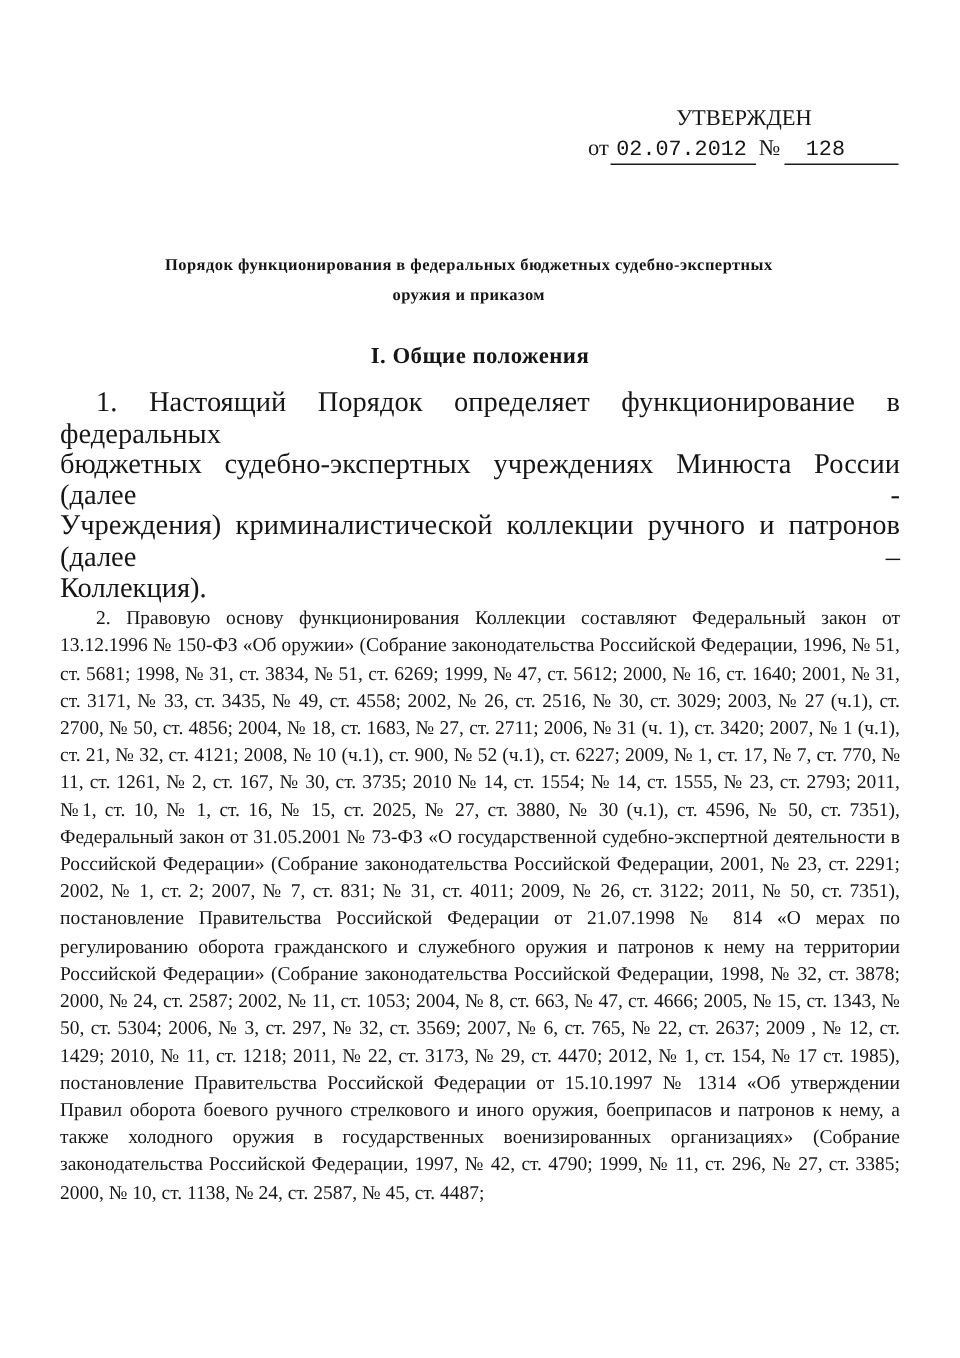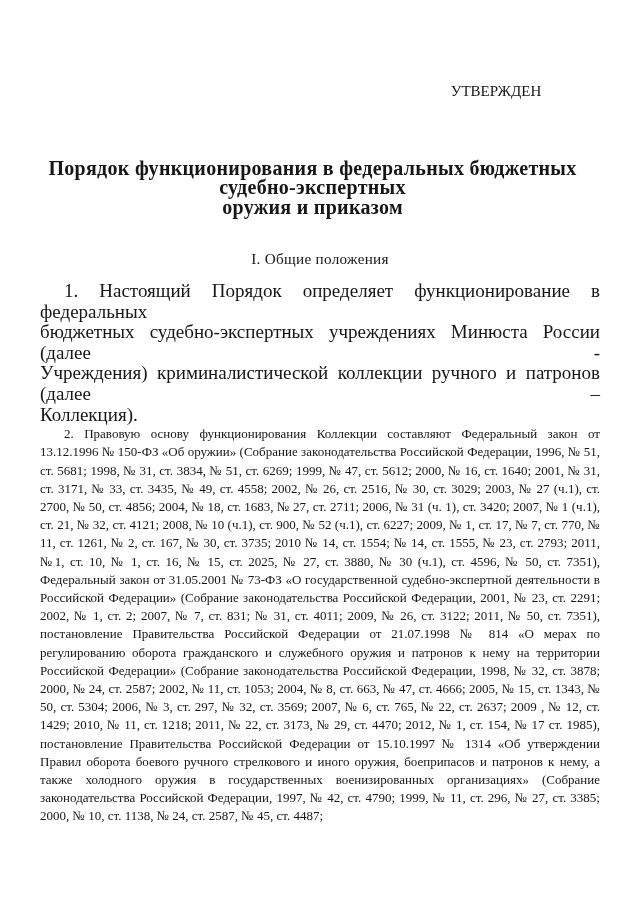--- a/index.html
+++ b/index.html
@@ -21,21 +21,20 @@
     padding: 70px 40px 0 40px;
   }
   
   .approval {
     width: 208px;
     margin-left: 352px;
     font-size: 15px;
     line-height: 18.7px;
     text-align: center;
     white-space: nowrap;
-    margin-top: 12px;
   }
   .approval .order-line {
     text-align: left;
     margin-top: 1px;
   }
   .u {
     border-bottom: 1.4px solid #1a1a1a;
     display: inline-block;
   }
   .u.date {
@@ -47,30 +46,30 @@
   .u.num {
     font-family: "Liberation Mono", "DejaVu Sans Mono", monospace;
     font-size: 14.5px;
     padding: 0 36px 0 14px;
     margin-left: 3px;
   }
   .nosign { margin-left: 2px; }
   
   .title {
     margin: 58px 15px 0 0;
-    font-size: 20px;
+    font-size: 11px;
     font-weight: bold;
     line-height: 19.6px;
     text-align: center;
     letter-spacing: 0.3px;
   }
   .section-heading {
-    margin: 32px 0 0 0;
+    margin: 20px 0 0 0;
     font-size: 15.2px;
-    font-weight: normal;
+    font-weight: bold;
     line-height: 19.5px;
     text-align: center;
     letter-spacing: 0.3px;
   }
   
   .body-text {
     margin-top: 12px;
   }
   .para1 {
     font-size: 19px;
@@ -95,20 +94,23 @@
     text-indent: 24px;
   }
 </style>
 </head>
 <body>
 
 <div class="page">
 
   <div class="approval">
     <div>УТВЕРЖДЕН</div>
+    <div class="order-line">
+      <span>от</span><span class="u date">02.07.2012</span><span class="nosign">№</span><span class="u num">128</span>
+    </div>
   </div>
 
   <div class="title">
     <div>Порядок функционирования в федеральных бюджетных судебно-экспертных</div>
     <div>оружия и приказом</div>
   </div>
 
   <div class="section-heading">I. Общие положения</div>
 
   <div class="body-text">

